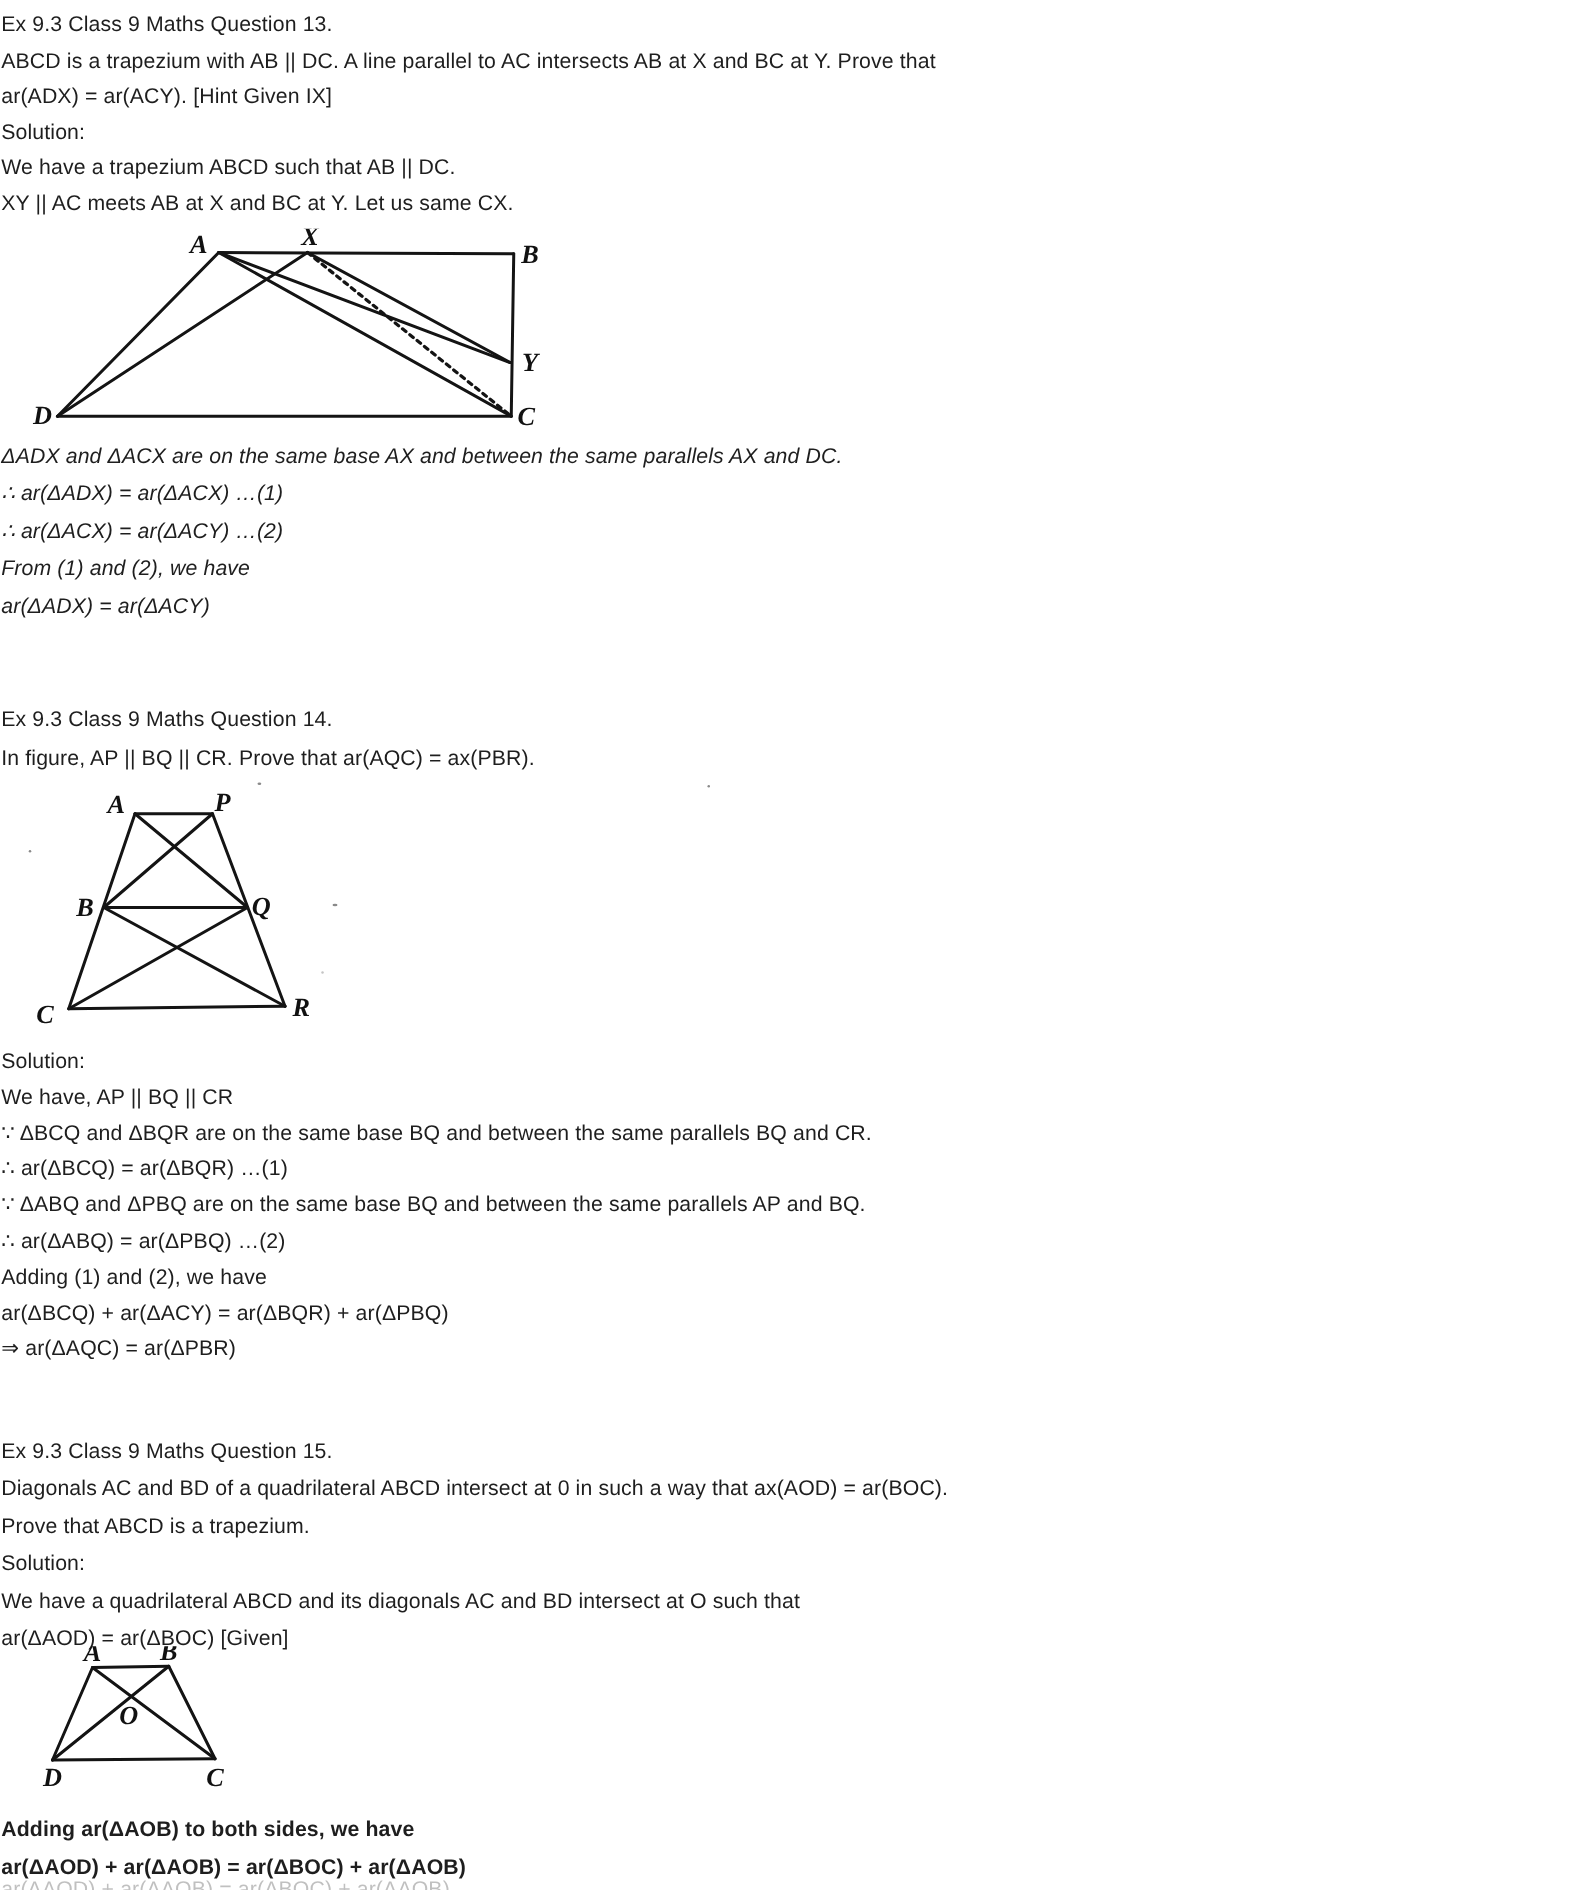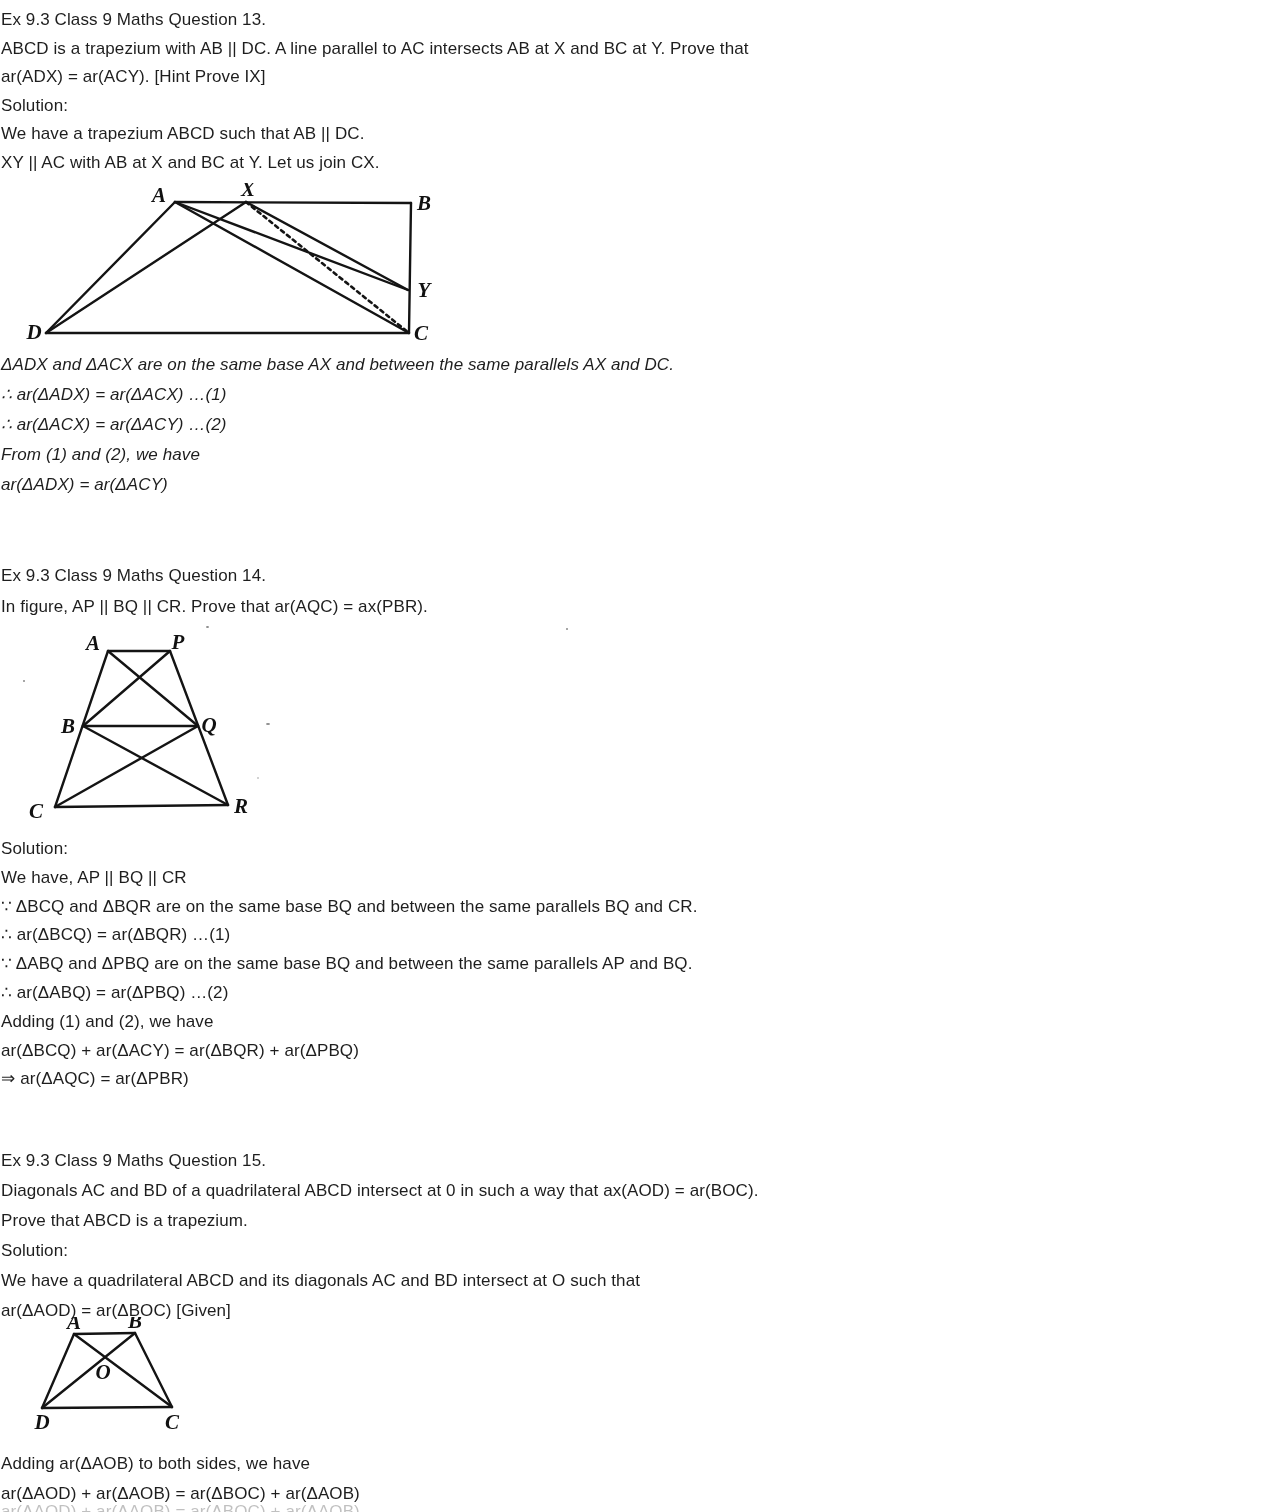--- a/index.html
+++ b/index.html
@@ -8,44 +8,44 @@
     background:#ffffff;color:#1e1e1e;
     font-family:"Liberation Sans",sans-serif;
   }
   .tblock{position:absolute;left:1px;white-space:nowrap;font-size:17px;letter-spacing:0.1px;}
   .tblock div{white-space:nowrap;}
   #block-q13{top:6px;line-height:28.5px;}
   #block-proof13{top:350px;line-height:30px;font-style:italic;}
   #block-q14{top:560px;line-height:31px;}
   #block-sol14{top:835px;line-height:28.8px;}
   #block-q15{top:1146px;line-height:30px;}
-  #block-closing{top:1449px;line-height:30px;}
+  #block-closing{top:1449px;line-height:30px;font-weight:bold;}
   #faint-line{top:1502px;opacity:0.30;color:#333;}
   .fig{position:absolute;}
   #figure1{left:26px;top:183px;}
   #figure2{left:16px;top:632px;}
   #figure3{left:33px;top:1317px;}
   .fig line, .fig path{stroke:#141414;stroke-width:2.4;fill:none;stroke-linecap:round;}
   .fig line.dotted{stroke-dasharray:3.5 4;stroke-width:2.6;}
   .figlabel{
     font-family:"Liberation Serif",serif;font-style:italic;font-weight:bold;
     font-size:21px;fill:#111111;
   }
   .speck{position:absolute;background:#8a8a8a;border-radius:50%;}
 </style>
 </head>
 <body>
 
 <div class="tblock" id="block-q13">
   <div>Ex 9.3 Class 9 Maths Question 13.</div>
   <div>ABCD is a trapezium with AB || DC. A line parallel to AC intersects AB at X and BC at Y. Prove that</div>
-  <div>ar(ADX) = ar(ACY). [Hint Prove IX]</div>
+  <div>ar(ADX) = ar(ACY). [Hint Given IX]</div>
   <div>Solution:</div>
   <div>We have a trapezium ABCD such that AB || DC.</div>
-  <div>XY || AC with AB at X and BC at Y. Let us join CX.</div>
+  <div>XY || AC meets AB at X and BC at Y. Let us same CX.</div>
 </div>
 
 <svg class="fig" id="figure1" width="440" height="170" viewBox="0 0 440 170">
   <line x1="20" y1="150" x2="149" y2="19"></line>
   <line x1="149" y1="19" x2="385" y2="20"></line>
   <line x1="385" y1="20" x2="383" y2="150"></line>
   <line x1="20" y1="150" x2="383" y2="150"></line>
   <line x1="149" y1="19" x2="383" y2="150"></line>
   <line x1="149" y1="19" x2="382" y2="107"></line>
   <line x1="20" y1="150" x2="220" y2="19"></line>

